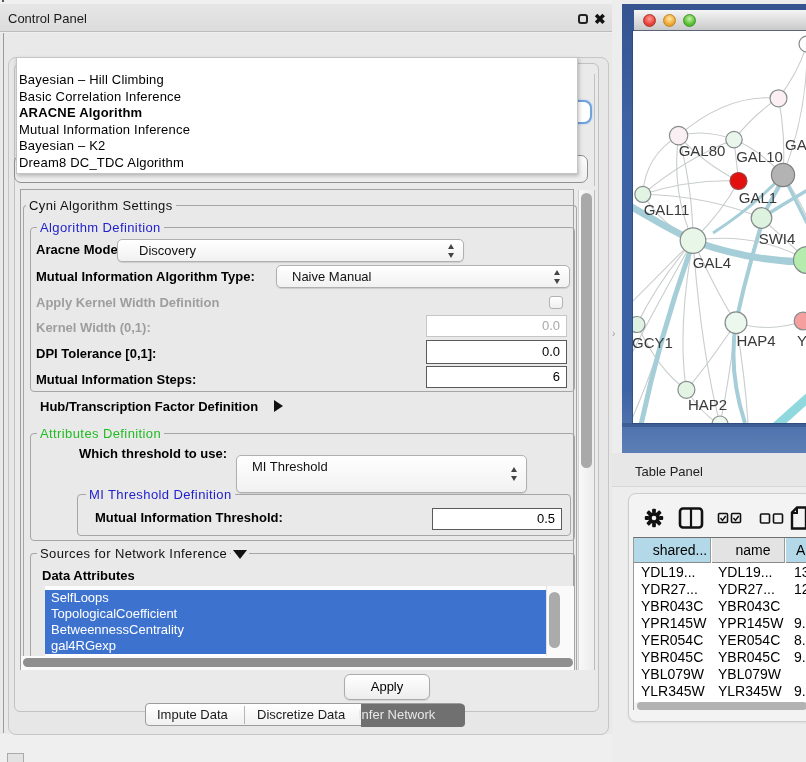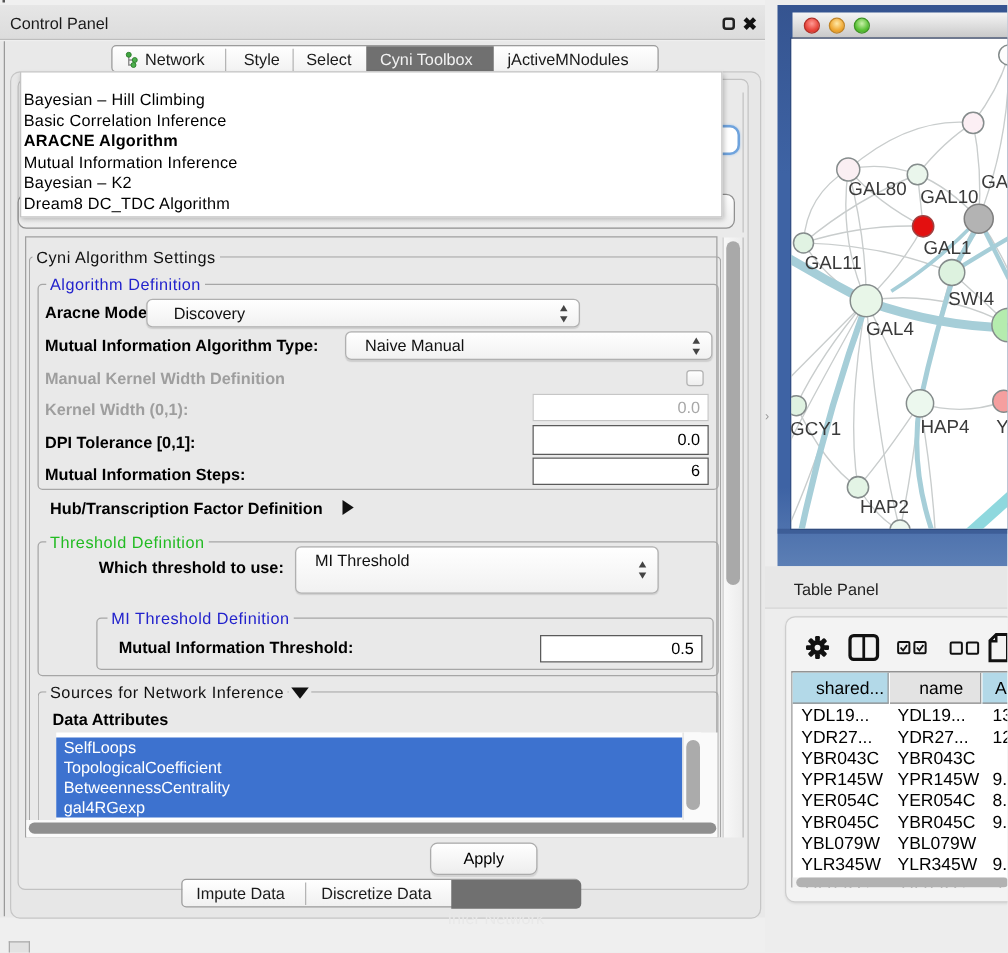--- a/index.html
+++ b/index.html
@@ -35,36 +35,20 @@
   <div class="abs" style="left:8px;top:11px;font-size:13px;color:#1a1a1a;">Control Panel</div>
   <div class="abs" style="left:578px;top:14px;width:10px;height:10px;border:2px solid #222;border-radius:3px;"></div>
   <div class="abs" style="left:594px;top:11px;font-size:14px;font-weight:bold;color:#111;">✖</div>
   <div class="abs" style="left:0;top:33px;width:613px;height:701px;background:#e9e9e9;"></div>
   <div class="abs" style="left:3px;top:33px;width:1px;height:700px;background:#9a9a9a;"></div>
 
   <div class="abs" style="left:8px;top:57px;width:601px;height:678px;border:1px solid #c6c6c6;border-radius:8px;background:#e7e7e7;"></div>
 
   <div class="abs" style="left:14px;top:63px;width:585px;height:649px;border:1px solid #c2c2c2;border-radius:6px;background:#eaeaea;"></div>
 
-  <div id="toptabs" class="abs" style="left:89px;top:36px;width:438px;height:22px;background:linear-gradient(#ffffff,#f2f2f2);border:1px solid #9c9c9c;border-radius:4px;font-size:13px;color:#1a1a1a;">
-    <svg class="abs" style="left:10px;top:4px;" width="12" height="14" viewBox="0 0 12 14">
-      <path d="M3,4 V11 H6 M3,7 H7" fill="none" stroke="#8a8a8a" stroke-width="1.1"></path>
-      <circle cx="3" cy="2.8" r="2" fill="#3fa53f" stroke="#2a7a2a" stroke-width="0.7"></circle>
-      <circle cx="7.8" cy="7" r="2" fill="#4db04d" stroke="#2a7a2a" stroke-width="0.7"></circle>
-      <circle cx="6.8" cy="11" r="2" fill="#4db04d" stroke="#2a7a2a" stroke-width="0.7"></circle>
-    </svg>
-    <div class="abs" style="left:26px;top:3px;">Network</div>
-    <div class="abs" style="left:90px;top:2px;width:1px;height:18px;background:#b5b5b5;"></div>
-    <div class="abs" style="left:105px;top:3px;">Style</div>
-    <div class="abs" style="left:144px;top:2px;width:1px;height:18px;background:#b5b5b5;"></div>
-    <div class="abs" style="left:155px;top:3px;">Select</div>
-    <div class="abs" style="left:203px;top:0px;width:102px;height:22px;background:#707070;"></div>
-    <div class="abs" style="left:214px;top:3px;color:#f2f2f2;">Cyni Toolbox</div>
-    <div class="abs" style="left:316px;top:3px;">jActiveMNodules</div>
-  </div>
 
   <div class="abs" style="left:20px;top:189px;width:554px;height:481px;border:1px solid #a0a0a0;background:#e9e9e9;"></div>
   <div id="settings">
 
     <div class="group" style="left:23px;top:205px;width:554px;height:465px;border-bottom:none;border-radius:4px 4px 0 0;"></div>
     <div class="gtitle" style="left:26px;top:198px;color:#111;">Cyni Algorithm Settings</div>
 
     <div class="group" style="left:30px;top:227px;width:545px;height:165px;"></div>
     <div class="gtitle" style="left:37px;top:220px;color:#2222cc;">Algorithm Definition</div>
 
@@ -79,40 +63,40 @@
 
     <div class="glabel bold" style="left:36px;top:269px;color:#000;">Mutual Information Algorithm Type:</div>
     <div class="combo" style="left:276px;top:265px;width:294px;height:23px;">
       <div class="ct" style="left:15px;">Naive Manual</div>
       <div class="arr">
           <div class="up"></div>
           <div class="dn"></div>
         </div>
     </div>
 
-    <div class="glabel bold" style="left:36px;top:295px;color:#9e9e9e;">Manual Kernel Width Definition</div>
+    <div class="glabel bold" style="left:36px;top:295px;color:#9e9e9e;">Apply Kernel Width Definition</div>
     <div class="abs" style="left:549px;top:296px;width:14px;height:13px;border:1px solid #b2b2b2;border-radius:3px;background:linear-gradient(#ffffff,#eeeeee);"></div>
 
     <div class="glabel bold" style="left:36px;top:320px;color:#9e9e9e;">Kernel Width (0,1):</div>
     <div class="field" style="left:426px;top:315px;width:141px;height:22px;border:1px solid #c6c6c6;color:#a8a8a8;line-height:20px;">0.0</div>
 
     <div class="glabel bold" style="left:36px;top:346px;color:#000;text-align:center;">DPI Tolerance [0,1]:</div>
     <div class="field" style="left:426px;top:340px;width:141px;height:24px;border:1.5px solid #5a5a5a;line-height:21px;">0.0</div>
 
     <div class="glabel bold" style="left:36px;top:372px;color:#000;">Mutual Information Steps:</div>
     <div class="field" style="left:426px;top:366px;width:141px;height:22px;border:1.5px solid #5a5a5a;line-height:19px;">6</div>
 
     <div class="glabel bold" style="left:40px;top:399px;color:#000;">Hub/Transcription Factor Definition</div>
     <div class="abs" style="left:274px;top:400px;width:0;height:0;border-top:6px solid transparent;border-bottom:6px solid transparent;border-left:9px solid #111;"></div>
 
     <div class="group" style="left:30px;top:433px;width:545px;height:108px;"></div>
-    <div class="gtitle" style="left:37px;top:426px;color:#22bb22;">Threshold Definition</div>
+    <div class="gtitle" style="left:37px;top:426px;color:#22bb22;">Attributes Definition</div>
 
     <div class="glabel bold" style="left:79px;top:446px;color:#000000;">Which threshold to use:</div>
-    <div class="combo" style="left:236px;top:437px;width:291px;height:38px;">
+    <div class="combo" style="left:236px;top:455px;width:291px;height:38px;">
       <div class="ct" style="left:15px;">MI Threshold</div>
       <div class="arr">
           <div class="up"></div>
           <div class="dn"></div>
         </div>
     </div>
 
     <div class="group" style="left:77px;top:494px;width:494px;height:42px;"></div>
     <div class="gtitle" style="left:86px;top:487px;color:#2222cc;">MI Threshold Definition</div>
 
@@ -138,21 +122,21 @@
   <div class="abs" style="left:578px;top:190px;width:17px;height:480px;background:linear-gradient(90deg,#f8f8f8,#ececec);border-left:1px solid #d0d0d0;border-right:1px solid #bdbdbd;"></div>
   <div class="abs" style="left:581px;top:193px;width:11px;height:275px;background:#a9a9a9;border-radius:6px;"></div>
 
   <div class="abs" style="left:344px;top:674px;width:86px;height:26px;border:1px solid #ababab;border-radius:6px;background:linear-gradient(#ffffff,#ededed);box-shadow:0 1px 1px rgba(0,0,0,0.1);text-align:center;font-size:13px;color:#000;line-height:24px;">Apply</div>
 
   <div id="bottabs" class="abs" style="left:145px;top:703px;width:319px;height:23px;background:linear-gradient(#ffffff,#f0f0f0);border:1px solid #9c9c9c;border-radius:4px;font-size:13px;color:#1a1a1a;">
     <div class="abs" style="left:11px;top:3px;">Impute Data</div>
     <div class="abs" style="left:98px;top:2px;width:1px;height:18px;background:#b5b5b5;"></div>
     <div class="abs" style="left:111px;top:3px;">Discretize Data</div>
     <div class="abs" style="left:215px;top:0px;width:104px;height:23px;background:#707070;border-radius:0 4px 4px 0;"></div>
-    <div class="abs" style="left:212px;top:3px;color:#e8e8e8;margin-top:20px;">Infer Network</div>
+    <div class="abs" style="left:212px;top:3px;color:#e8e8e8;">Infer Network</div>
   </div>
 
   <div class="abs" style="left:7px;top:753px;width:17px;height:12px;background:#e2e2e2;border:1px solid #aaa;border-bottom:none;"></div>
 
   <div class="abs" style="left:594px;top:74px;width:5px;height:112px;border-left:1px solid #c2c2c2;"></div>
   <div class="abs" style="left:548px;top:100px;width:44px;height:24px;border:2.5px solid #6fa3dd;border-radius:8px;background:#fff;box-shadow:0 0 2px #9cc0e8;"></div>
   <div class="abs" style="left:14px;top:155px;width:574px;height:28px;border:1.5px solid #909090;border-radius:7px;background:linear-gradient(#fdfdfd,#ededed);"></div>
 
   <div id="popup" class="abs" style="left:16px;top:57px;width:562px;height:117px;background:#fff;border:1px solid #c4c4c4;box-shadow:1px 2px 4px rgba(0,0,0,0.25);font-size:13px;color:#000;">
     <div class="abs" style="left:2px;top:14px;line-height:16.6px;letter-spacing:0.2px;">Bayesian – Hill Climbing<br>Basic Correlation Inference<br><span class="bold">ARACNE Algorithm</span><br>Mutual Information Inference<br>Bayesian – K2<br>Dream8 DC_TDC Algorithm</div>

